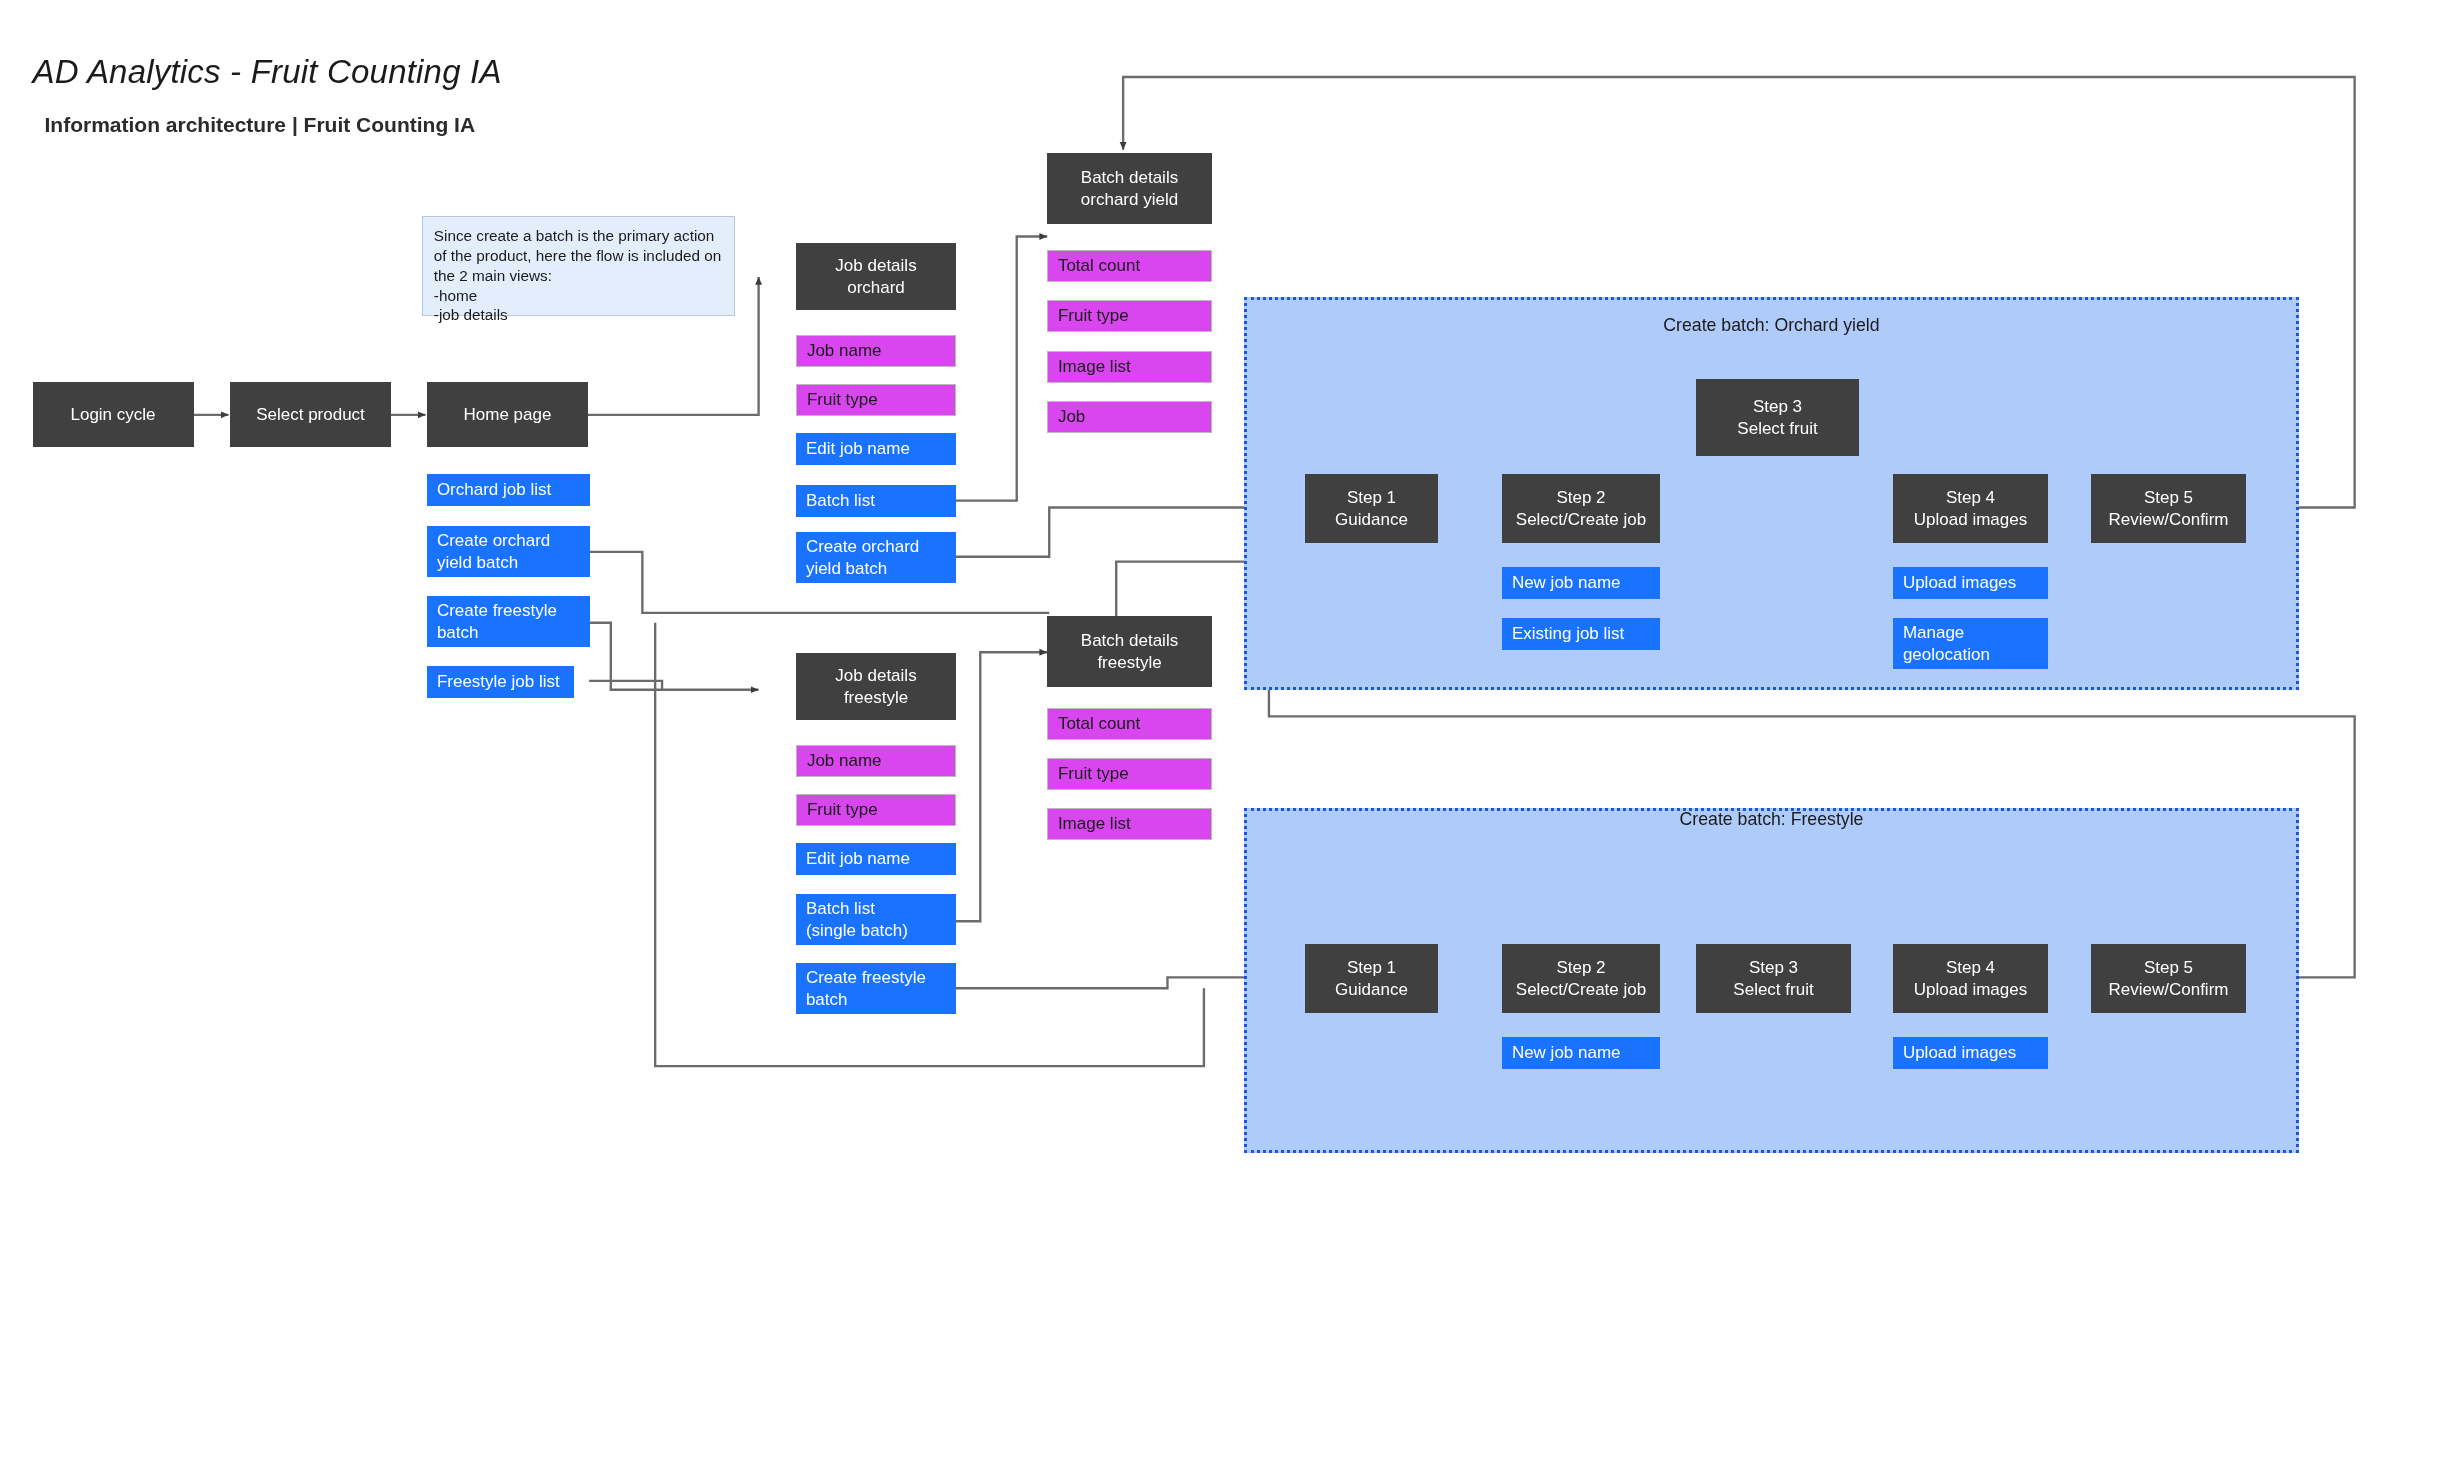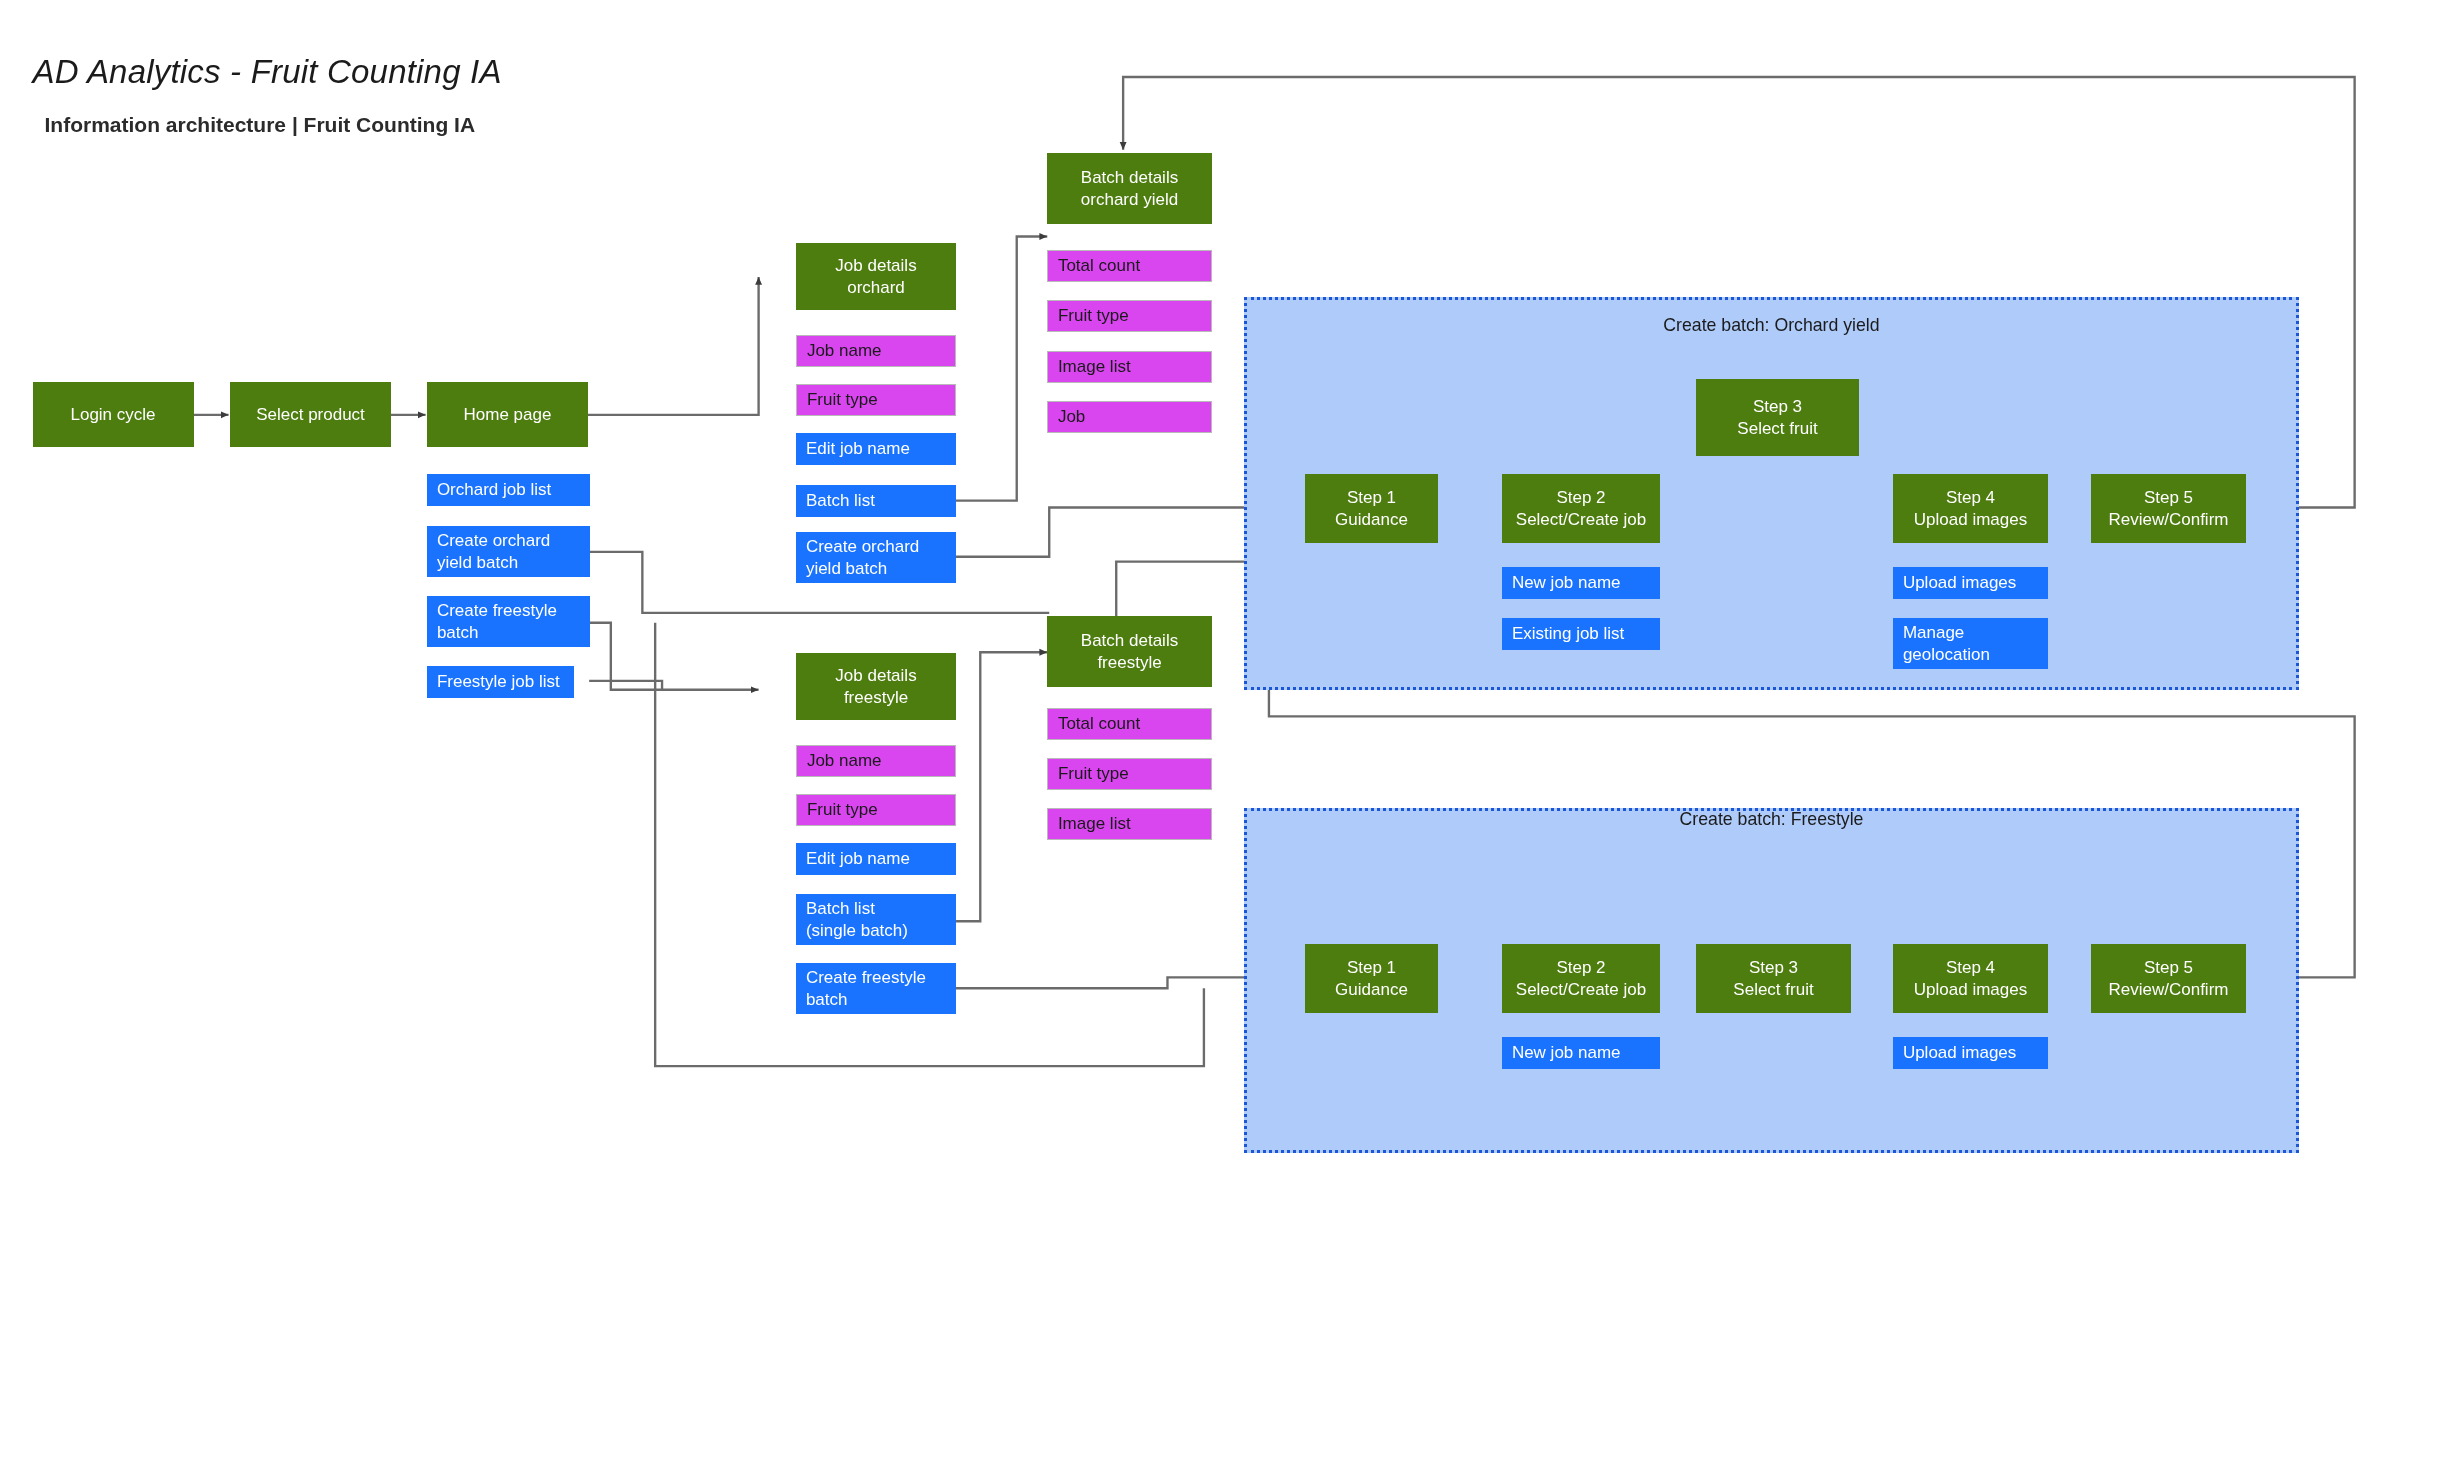--- a/index.html
+++ b/index.html
@@ -6,21 +6,21 @@
   body{width:2463px;height:1478px;position:relative;overflow:hidden;
        font-family:"Liberation Sans","DejaVu Sans",sans-serif;color:#1a1a1a;}
   .canvas{position:absolute;left:0;top:0;width:2463px;height:1478px;}
   svg.wires{position:absolute;left:0;top:0;width:2463px;height:1478px;pointer-events:none;}
 
   .page-title{position:absolute;left:32.5px;top:53px;font-size:33px;font-weight:400;color:#1b1b1b;letter-spacing:0.2px;font-style:italic;}
   .page-sub{position:absolute;left:32.5px;top:113px;font-size:21px;font-weight:700;color:#2b2b2b;margin-left:12px;}
 
   .node{position:absolute;box-sizing:border-box;display:flex;align-items:center;
         font-size:17px;line-height:1.28;}
-  .node.dark{background:#4d7c0f;color:#ffffff;justify-content:center;text-align:center;padding:5.9px 9.9px;}
+  .node.dark{background:#404040;color:#ffffff;justify-content:center;text-align:center;padding:5.9px 9.9px;}
   .node.blue{background:#1a73ff;color:#ffffff;justify-content:flex-start;text-align:left;padding:5.9px 9.9px;}
   .node.grey{background:#d946ef;color:#1a1a1a;border:1px solid #b9b9b9;justify-content:flex-start;text-align:left;padding:5.9px 9.9px;}
   .node .lbl{white-space:pre-line;display:block;width:100%;}
 
   .note{position:absolute;box-sizing:border-box;background:#e3eefc;border:1px solid #b9c7d8;
         padding:8.9px 10.8px;font-size:15.3px;line-height:1.30;color:#1b1b1b;white-space:pre-line;}
 
   .panel{position:absolute;box-sizing:border-box;background:#aecbfa;border:3px dotted #1a56d6;}
   .panel-title{position:absolute;font-size:17.7px;color:#1b1b1b;text-align:center;white-space:nowrap;}
 </style>
@@ -77,20 +77,25 @@
 
       <path d="M1403,992 L1440,992" marker-end="url(#ar)"></path>
       <path d="M1605,992 L1641,992" marker-end="url(#ar)"></path>
       <path d="M1805,992 L1841,992" marker-end="url(#ar)"></path>
       <path d="M2017,992 L2053,992" marker-end="url(#ar)"></path>
 
       <path d="M2216,992 L2390,992 L2390,727 L1288,727 L1288,570 L1133,570 L1133,640" marker-end="url(#ar)"></path>
     </g>
   </svg>
 
+  <div class="note" style="left:422px;top:216px;width:313px;height:100px;">Since create a batch is the primary action
+of the product, here the flow is included on
+the 2 main views:
+-home
+-job details</div>
 
   <div class="node dark" style="left:32.5px;top:382px;width:161px;height:65px;">
     <span class="lbl">Login cycle</span>
   </div>
   <div class="node dark" style="left:230px;top:382px;width:161px;height:65px;">
     <span class="lbl">Select product</span>
   </div>
   <div class="node dark" style="left:427px;top:382px;width:161px;height:65px;">
     <span class="lbl">Home page</span>
   </div>

